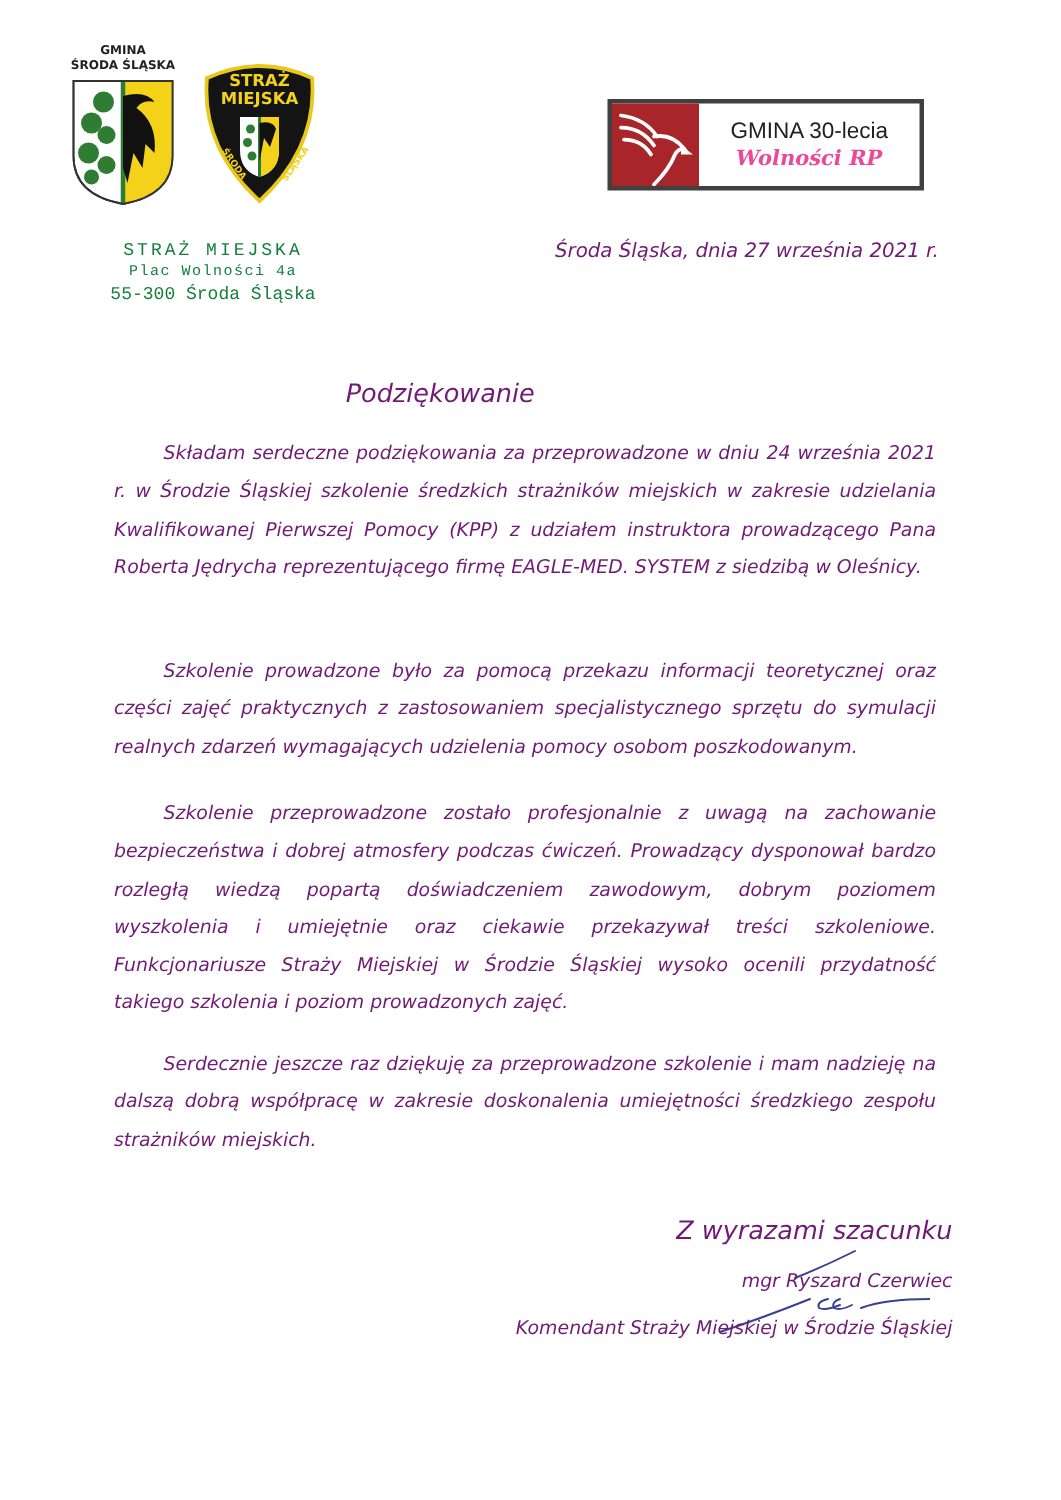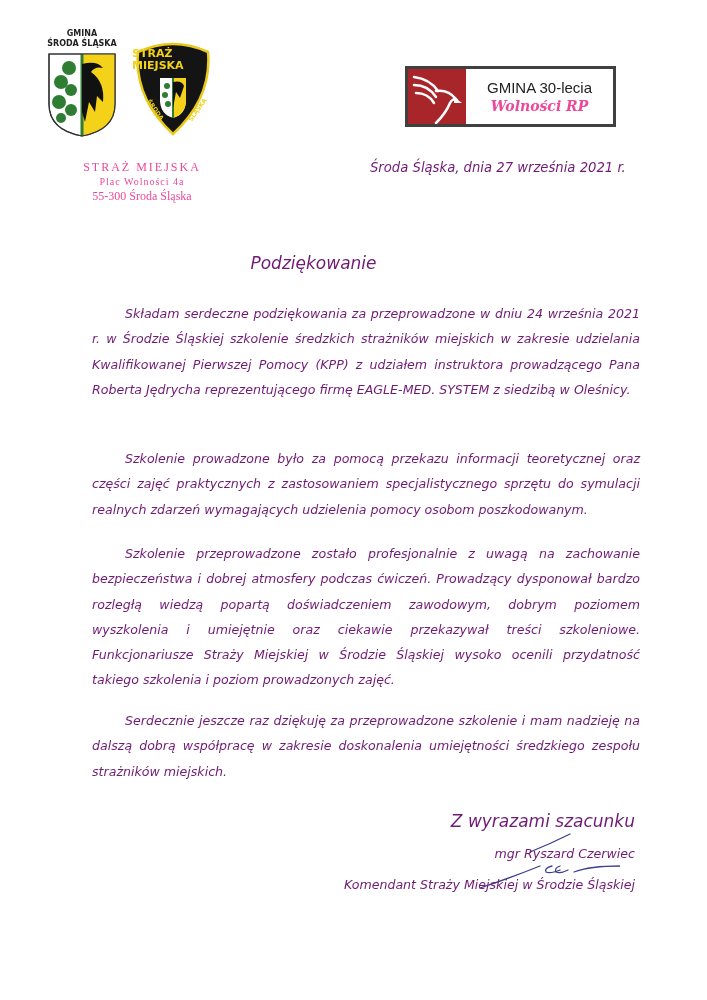--- a/index.html
+++ b/index.html
@@ -14,33 +14,33 @@
   #badge { left: 132px; top: 38px; width: 82px; height: 100px; }
 
   
   #anniv { left: 405px; top: 66px; width: 205px; height: 55px; border: 3px solid #404040; display: flex; }
   #anniv .eagle { width: 58px; height: 55px; background: #a8262a; position: relative; }
   #anniv .txt { flex: 1; display: flex; flex-direction: column; align-items: center; justify-content: center; }
   #anniv .l1 { font-family: "Liberation Sans", sans-serif; font-size: 15px; color: #222; letter-spacing: 0px; }
   #anniv .l2 { font-family: "DejaVu Serif", serif; font-style: italic; font-weight: bold; font-size: 14px; color: #ec4899; margin-top: 2px; }
 
   
-  #stamp { left: 62px; top: 159px; width: 160px; text-align: center; color: #ec4899;
-    font-family: Liberation Serif, serif; }
+  #stamp { left: 62px; top: 159px; width: 160px; text-align: center; color: #15803d;
+    font-family: Liberation Mono, monospace; }
   #stamp .s1 { font-size: 12px; letter-spacing: 2px; line-height: 16px; }
   #stamp .s2 { font-size: 10px; line-height: 13px; letter-spacing: 1px; }
   #stamp .s3 { font-size: 12px; line-height: 16px; }
 
   
   .hand { font-family: "DejaVu Sans", sans-serif; font-style: italic; color: #701a75; }
 
   #dateline { left: 370px; top: 160px; font-size: 13.2px; }
-  #title { left: 0; width: 587px; top: 253px; text-align: center; font-size: 17px; padding-left: 20px; }
+  #title { left: 0; width: 587px; top: 253px; text-align: center; font-size: 17px; }
 
-  .para { left: 92px; width: 548px; font-size: 12.6px; line-height: 25.3px; text-align: justify; text-indent: 33px; margin-top: 12px; }
+  .para { left: 76px; width: 548px; font-size: 12.6px; line-height: 25.3px; text-align: justify; text-indent: 33px; }
   #p1 { top: 289px; }
   #p2 { top: 434px; }
   #p3 { top: 529px; }
   #p4 { top: 696px; }
 
   #closing { right: 72px; top: 811px; font-size: 17px; }
   #signer { right: 72px; top: 846px; font-size: 12.6px; }
   #role { right: 72px; top: 877px; font-size: 12.6px; }
   #signature { left: 470px; top: 830px; width: 150px; height: 60px; }
 </style>
@@ -73,21 +73,21 @@
     <path d="M28 40 H54 V62 Q54 76 41 80 Q28 76 28 62 Z" fill="#ffffff"></path>
     <path d="M41 40 H54 V62 Q54 76 41 80 Z" fill="#f5d21a"></path>
     <path d="M41 40 V80" stroke="#2e7d32" stroke-width="2"></path>
     <g fill="#2e7d32">
         <circle cx="35" cy="48" r="3"></circle>
         <circle cx="33" cy="57" r="3"></circle>
         <circle cx="36" cy="66" r="3"></circle>
       </g>
     <path d="M41 44 Q50 42 52 48 L48 60 L44 54 L41 70 Z" fill="#111"></path>
   </svg>
-  <div class="abs" style="left:0;top:10px;width:82px;text-align:left;color:#f2d21b;font-family:'DejaVu Sans',sans-serif;font-weight:bold;font-size:11px;line-height:12px;">
+  <div class="abs" style="left:0;top:10px;width:82px;text-align:center;color:#f2d21b;font-family:'DejaVu Sans',sans-serif;font-weight:bold;font-size:11px;line-height:12px;">
     <div>STRAŻ</div>
     <div>MIEJSKA</div>
   </div>
   <div class="abs" style="left:12px;top:68px;color:#f2d21b;font-family:'DejaVu Sans',sans-serif;font-weight:bold;font-size:6px;transform:rotate(55deg);">ŚRODA</div>
   <div class="abs" style="left:52px;top:68px;color:#f2d21b;font-family:'DejaVu Sans',sans-serif;font-weight:bold;font-size:6px;transform:rotate(-55deg);">ŚLĄSKA</div>
 </div>
 
 <div id="anniv" class="abs">
   <div class="eagle">
     <svg viewBox="0 0 58 55" width="58" height="55">

